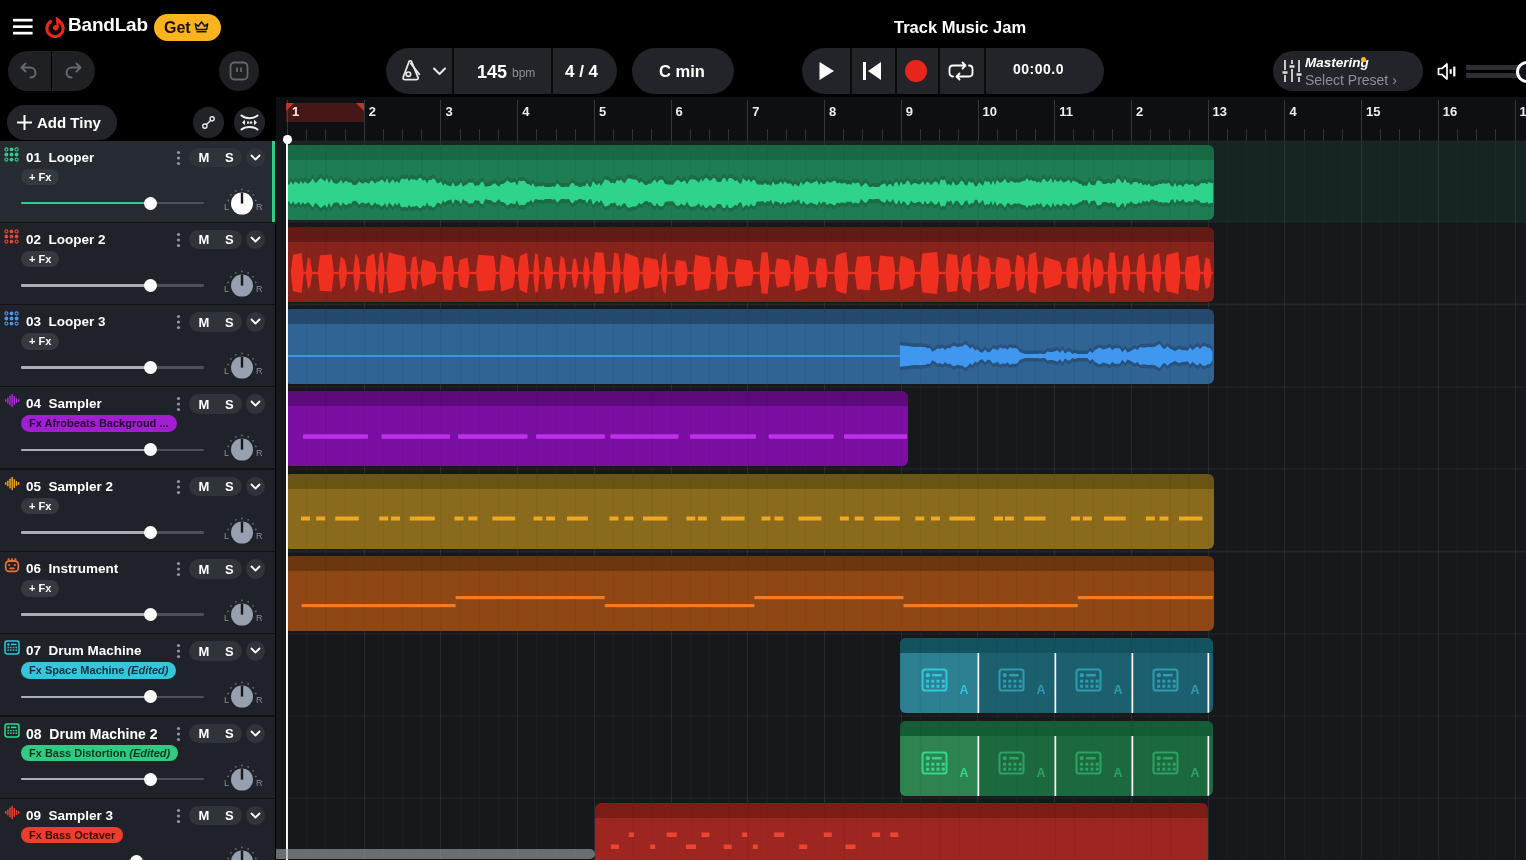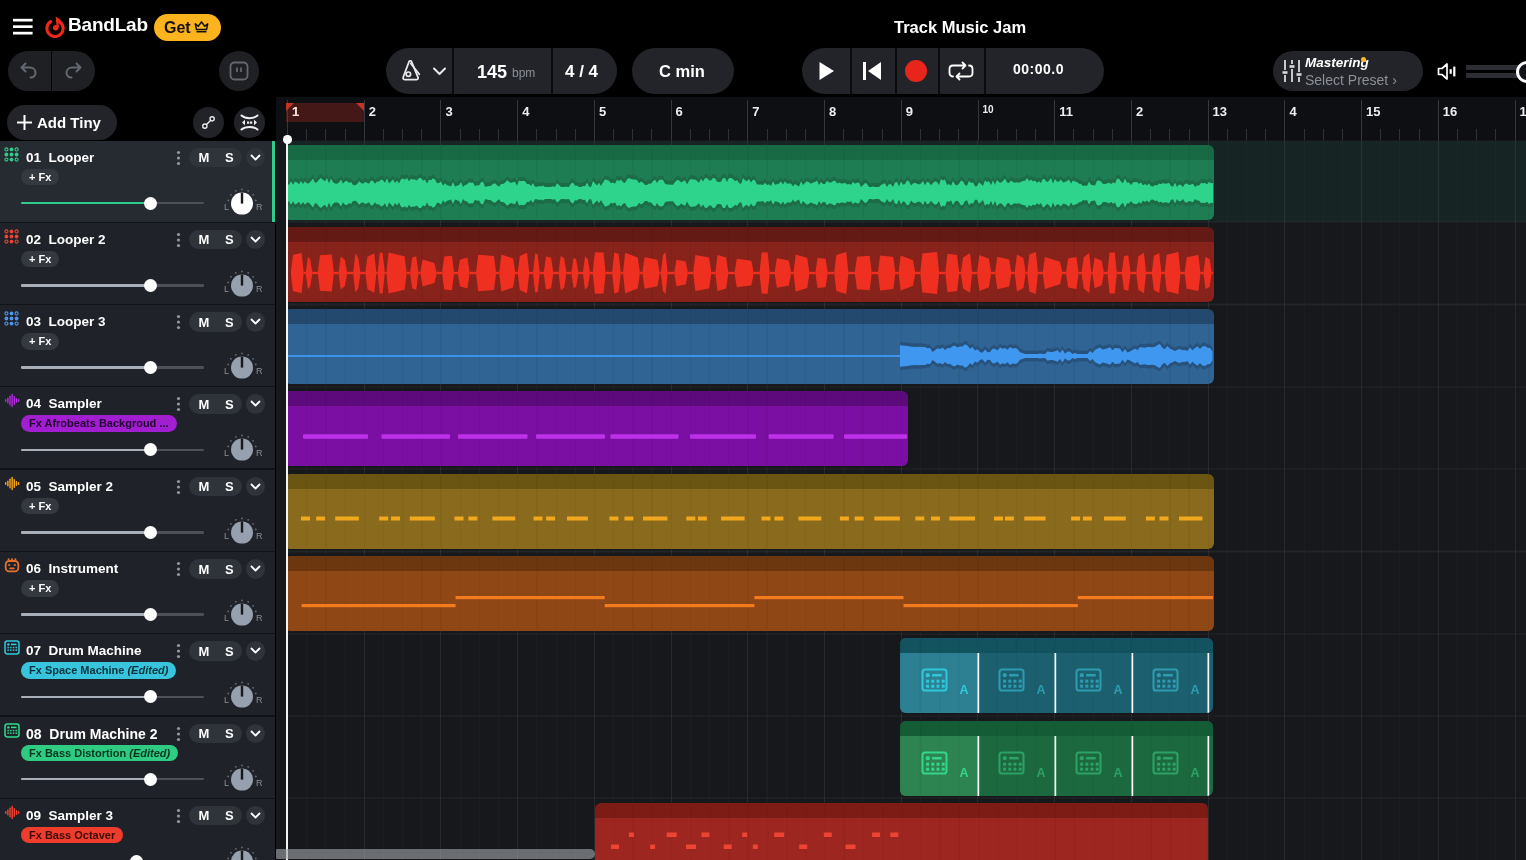--- a/index.html
+++ b/index.html
@@ -142,21 +142,21 @@
 <div class="a" style="left:829.0px;top:104px;font-size:13px;font-weight:bold;color:#eceef0;">8</div>
 <div class="a" style="left:843.2px;top:129px;width:1px;height:11px;background:#2e3137;"></div>
 <div class="a" style="left:862.4px;top:129px;width:1px;height:11px;background:#2e3137;"></div>
 <div class="a" style="left:881.6px;top:129px;width:1px;height:11px;background:#2e3137;"></div>
 <div class="a" style="left:900.8px;top:100px;width:1px;height:40px;background:#34373d;"></div>
 <div class="a" style="left:905.8px;top:104px;font-size:13px;font-weight:bold;color:#eceef0;">9</div>
 <div class="a" style="left:919.9px;top:129px;width:1px;height:11px;background:#2e3137;"></div>
 <div class="a" style="left:939.1px;top:129px;width:1px;height:11px;background:#2e3137;"></div>
 <div class="a" style="left:958.3px;top:129px;width:1px;height:11px;background:#2e3137;"></div>
 <div class="a" style="left:977.5px;top:100px;width:1px;height:40px;background:#34373d;"></div>
-<div class="a" style="left:982.5px;top:104px;font-size:10px;font-weight:bold;color:#eceef0;">10</div>
+<div class="a" style="left:982.5px;top:104px;font-size:13px;font-weight:bold;color:#eceef0;">10</div>
 <div class="a" style="left:996.7px;top:129px;width:1px;height:11px;background:#2e3137;"></div>
 <div class="a" style="left:1015.8px;top:129px;width:1px;height:11px;background:#2e3137;"></div>
 <div class="a" style="left:1035.0px;top:129px;width:1px;height:11px;background:#2e3137;"></div>
 <div class="a" style="left:1054.2px;top:100px;width:1px;height:40px;background:#34373d;"></div>
 <div class="a" style="left:1059.2px;top:104px;font-size:13px;font-weight:bold;color:#eceef0;">11</div>
 <div class="a" style="left:1073.4px;top:129px;width:1px;height:11px;background:#2e3137;"></div>
 <div class="a" style="left:1092.6px;top:129px;width:1px;height:11px;background:#2e3137;"></div>
 <div class="a" style="left:1111.7px;top:129px;width:1px;height:11px;background:#2e3137;"></div>
 <div class="a" style="left:1130.9px;top:100px;width:1px;height:40px;background:#34373d;"></div>
 <div class="a" style="left:1135.9px;top:104px;font-size:13px;font-weight:bold;color:#eceef0;">2</div>

